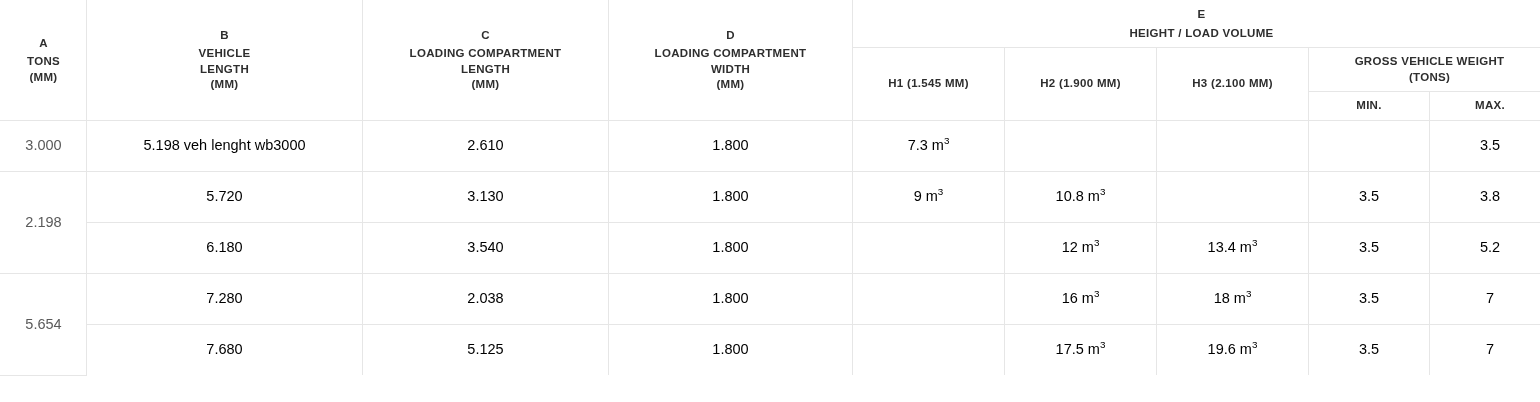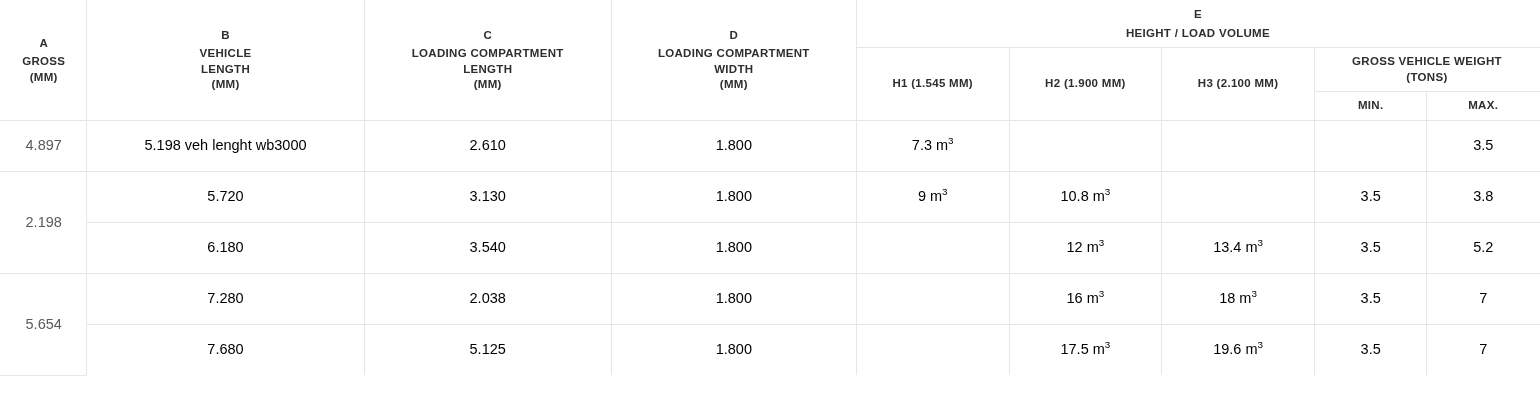--- a/index.html
+++ b/index.html
@@ -39,21 +39,21 @@
     font-weight: 400;
     color: #000000;
     height: 50px;
     line-height: 1.3;
   }
   .col-a { width: 86px; }
   .col-b { width: 276px; }
   .col-c { width: 246px; }
   .col-d { width: 244px; }
   .col-h { width: 152px; margin-left: 27px; }
-  .col-w { width: 112px; }
+  .col-w { width: 121px; }
 
   .hdr-letter {
     display: block;
     margin-bottom: 3px;
   }
   .hdr-line { display: block; }
   .hdr-e-title { display: block; }
 
   td.a-cell {
     font-size: 14.5px;
@@ -95,21 +95,21 @@
     <col class="col-h">
     <col class="col-h">
     <col class="col-h">
     <col class="col-w">
     <col class="col-w">
   </colgroup>
   <thead>
     <tr>
       <th rowspan="3" class="col-a">
         <span class="hdr-letter">A</span>
-        <span class="hdr-line">GROSS</span>
+        <span class="hdr-line">TONS</span>
         <span class="hdr-line">(MM)</span>
       </th>
       <th rowspan="3" class="col-b">
         <span class="hdr-letter">B</span>
         <span class="hdr-line">VEHICLE</span>
         <span class="hdr-line">LENGTH</span>
         <span class="hdr-line">(MM)</span>
       </th>
       <th rowspan="3" class="col-c">
         <span class="hdr-letter">C</span>
@@ -137,21 +137,21 @@
         <span class="hdr-line">(TONS)</span>
       </th>
     </tr>
     <tr>
       <th class="col-w">MIN.</th>
       <th class="col-w">MAX.</th>
     </tr>
   </thead>
   <tbody id="table-body">
       <tr>
-        <td class="a-cell" rowspan="1">4.897</td>
+        <td class="a-cell" rowspan="1">3.000</td>
         <td>5.198 veh lenght wb3000</td>
         <td>2.610</td>
         <td>1.800</td>
         <td>7.3 m<sup>3</sup></td>
         <td class="empty-cell"></td>
         <td class="empty-cell"></td>
         <td></td>
         <td>3.5</td>
       </tr>
       <tr>

